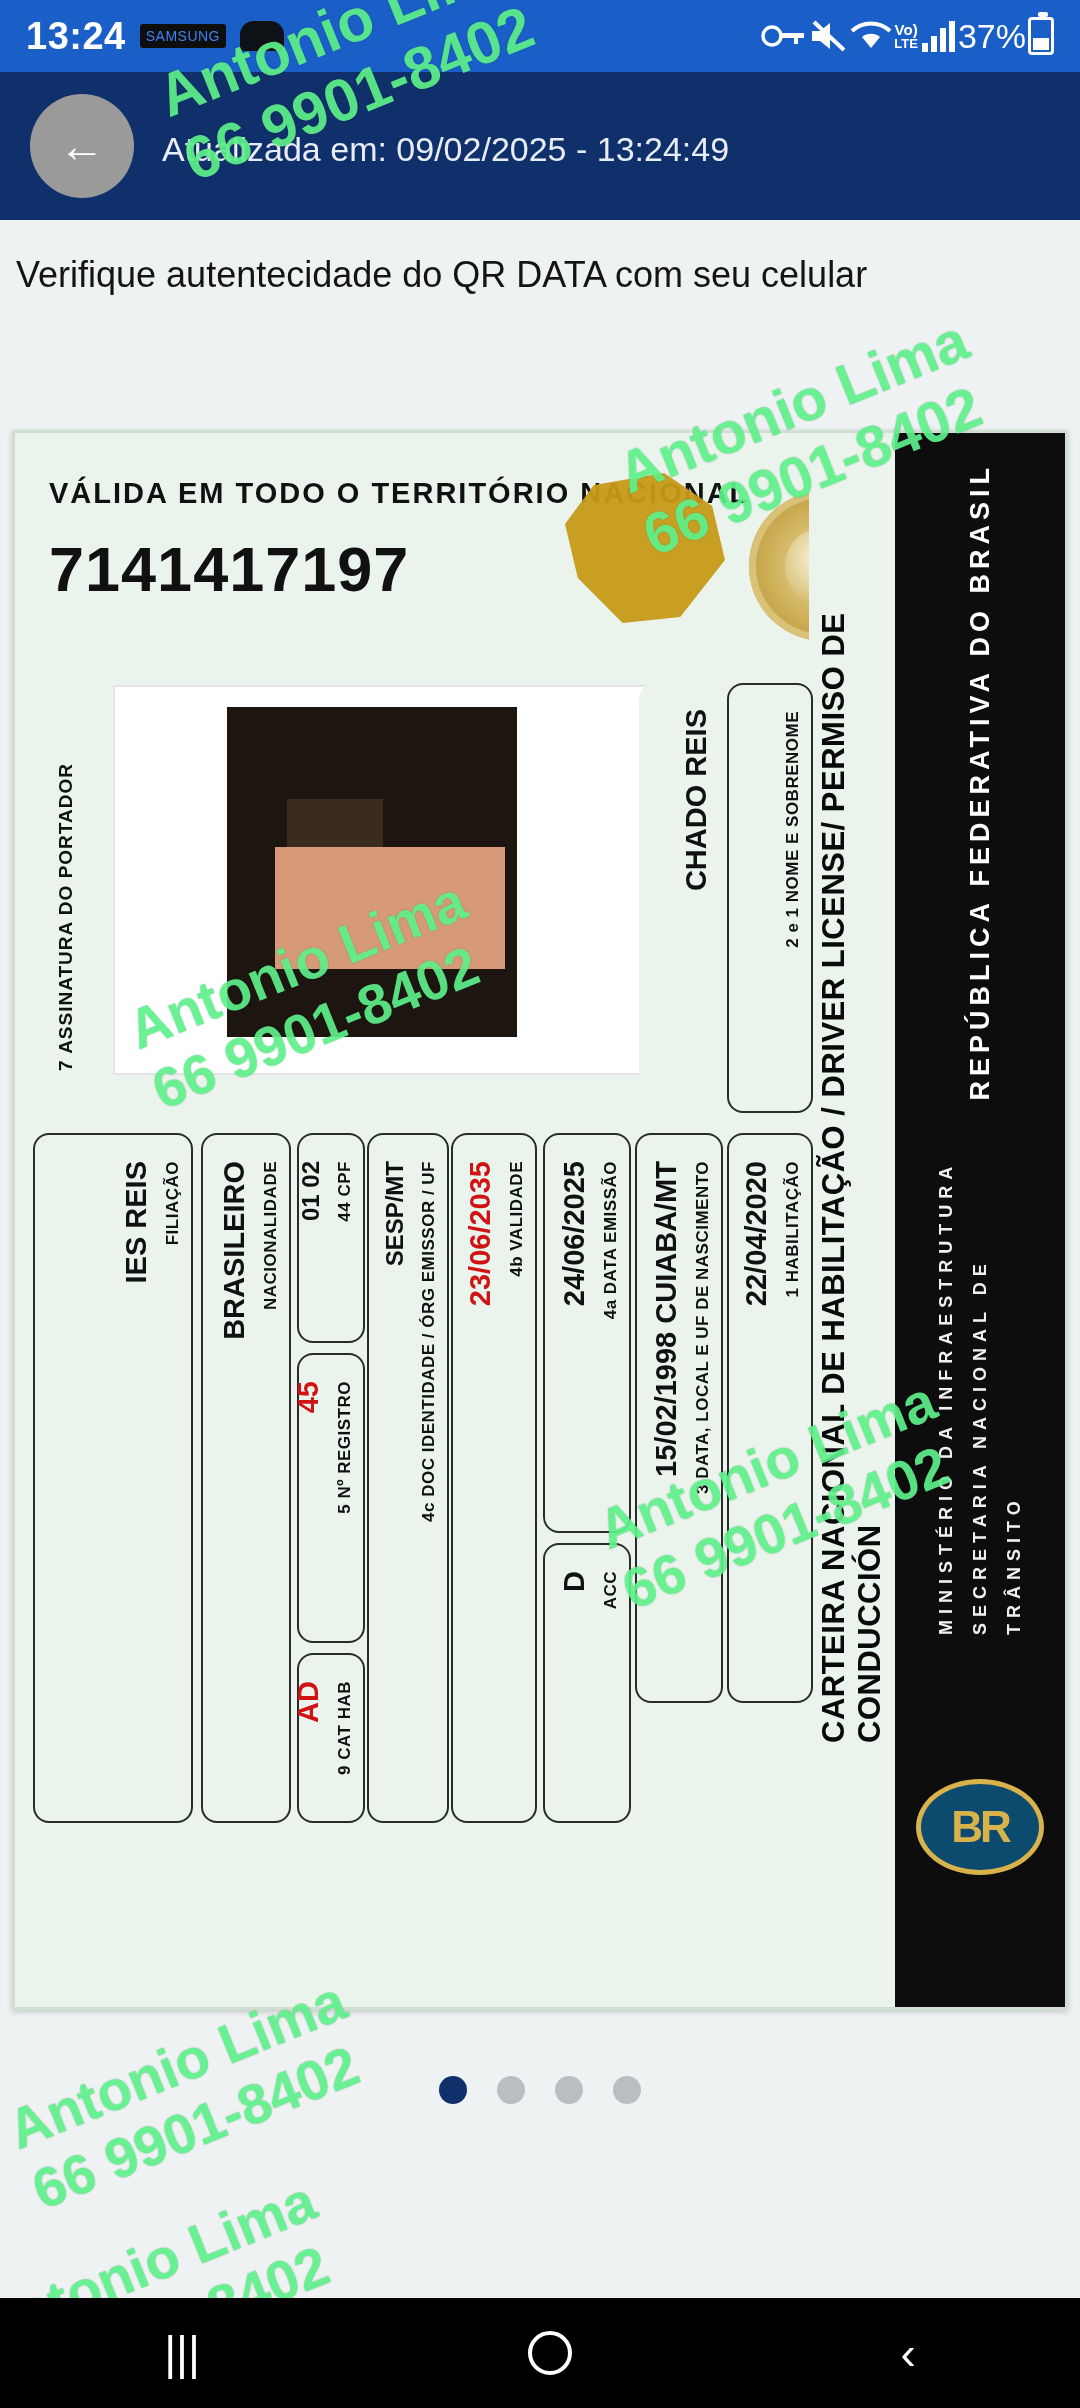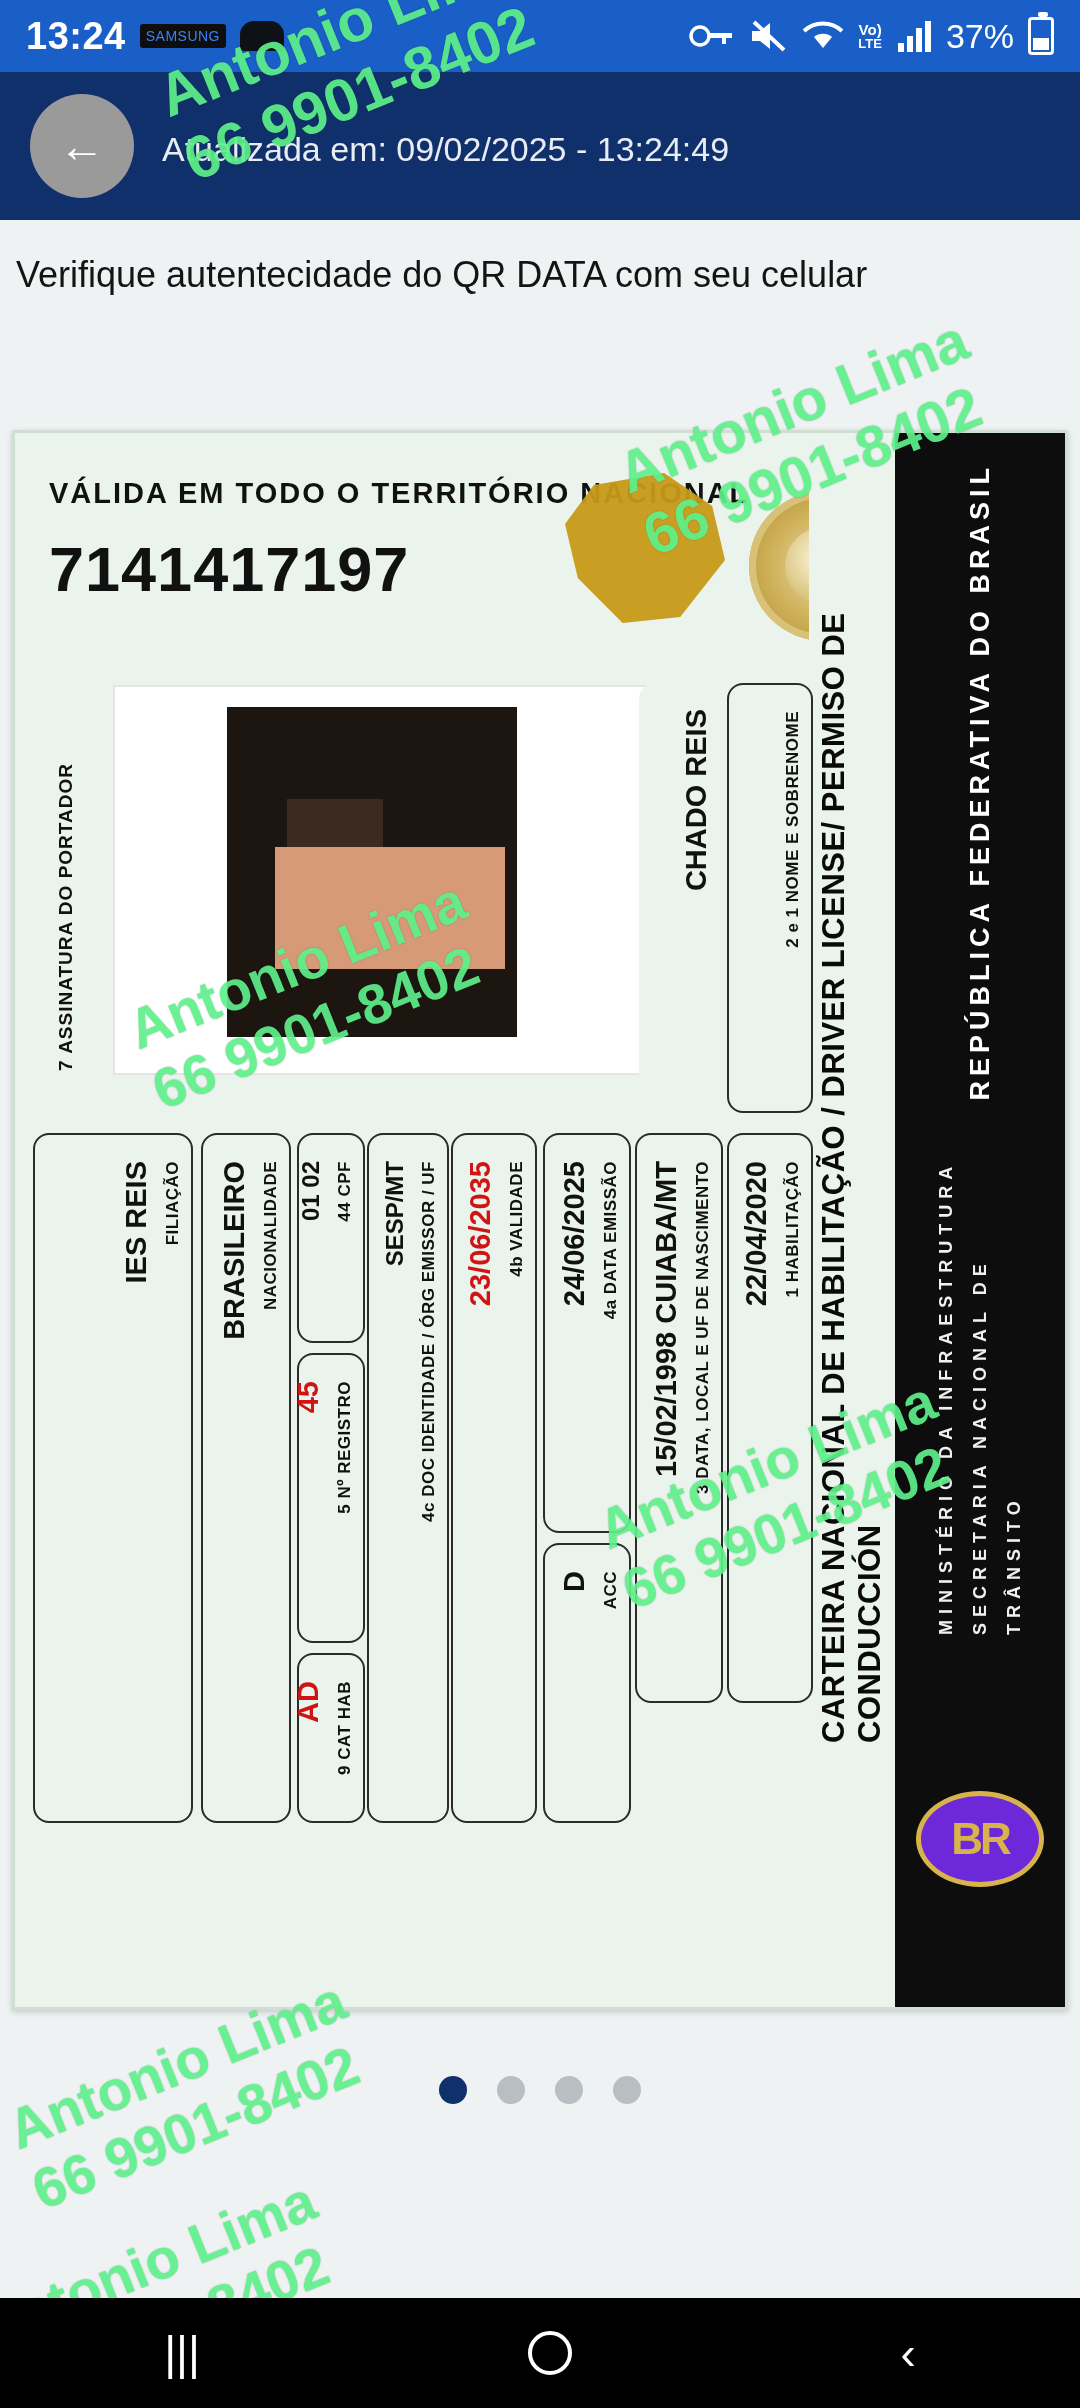--- a/index.html
+++ b/index.html
@@ -26,21 +26,21 @@
     border-radius:3px; letter-spacing:0.5px;
   }
   .sb-bubble {
     width:44px; height:30px; background:#0e1116; border-radius:14px 14px 4px 4px;
     position:relative;
   }
   .sb-bubble:after{
     content:""; position:absolute; left:10px; top:8px; width:24px; height:22px;
     background:#0e1116; border-radius:50% 50% 0 0;
   }
-  .sb-right { display:flex; align-items:center; gap:14px; }
+  .sb-right { display:flex; align-items:center; gap:2px; }
   .sb-right svg { display:block; }
   .sb-batt { font-size:34px; font-weight:400; }
   .batt-shell {
     width:26px; height:38px; border:3px solid #ffffff; border-radius:4px; position:relative;
   }
   .batt-shell:before{
     content:""; position:absolute; top:-8px; left:7px; width:10px; height:5px; background:#fff; border-radius:2px;
   }
   .batt-fill{ position:absolute; bottom:2px; left:2px; right:2px; height:37%; background:#fff; }
   .volte { display:flex; flex-direction:column; align-items:center; line-height:1; font-size:13px; font-weight:700;}
@@ -92,25 +92,25 @@
     transform: rotate(180deg);
     font-size:27px; letter-spacing:5px; font-weight:700;
     margin-top:30px; text-align:left;
   }
   .band-sub {
     writing-mode: vertical-rl; transform:rotate(180deg);
     font-size:18px; letter-spacing:6px; margin-top:14px; line-height:1.9; font-weight:600;
     color:#f0f0f0; height:520px;
   }
   .br-seal {
-    position:absolute; bottom:120px; left:50%; transform:translateX(-50%);
+    position:absolute; bottom:132px; left:50%; transform:translateX(-50%);
     width:128px; height:96px; border:5px solid #d8b24a; border-radius:50%;
     display:flex; align-items:center; justify-content:center;
     color:#d8b24a; font-weight:700; font-size:44px; letter-spacing:-3px;
-    background:#6d28d9;
+    background:#0c4a6e;
   }
   
   .band2 {
     position:absolute; right:170px; top:0; width:86px; height:1310px;
     background:#eaf4ec;
     display:flex; align-items:flex-start; justify-content:center;
   }
   .band2 span {
     writing-mode: vertical-rl; transform:rotate(180deg);
     font-size:31px; font-weight:700; letter-spacing:0.5px; margin-top:150px; color:#0a0a0a;

